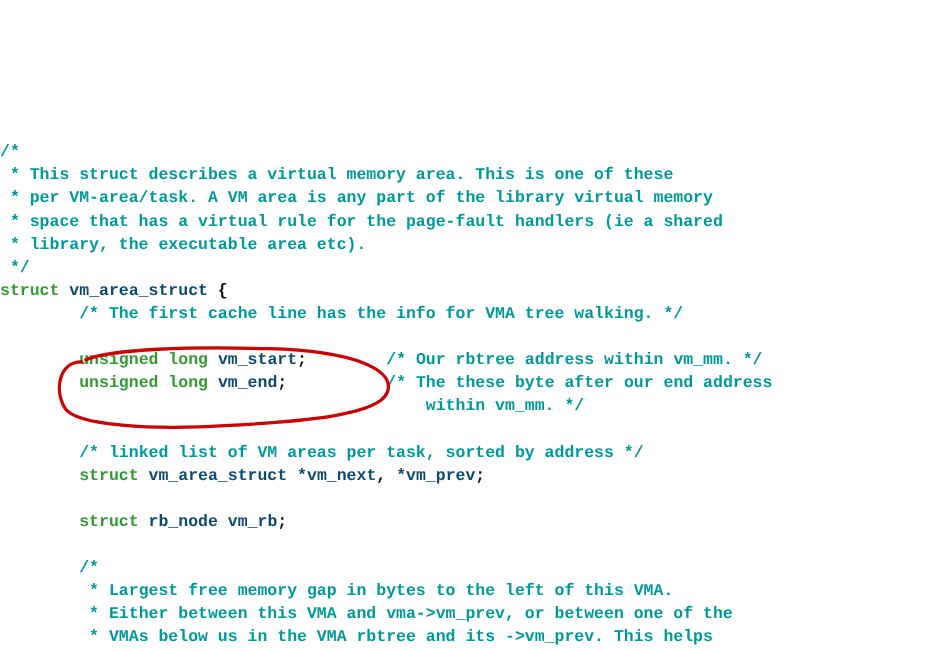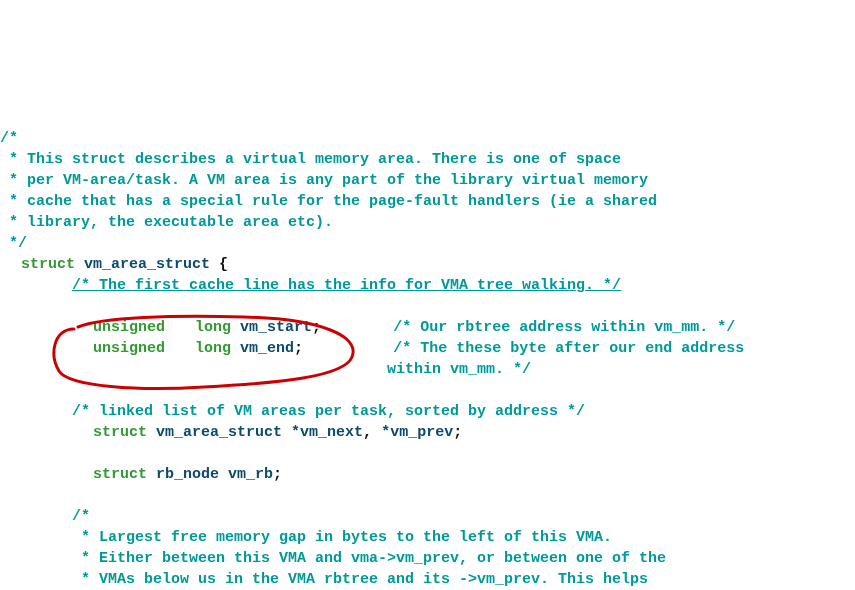--- a/index.html
+++ b/index.html
@@ -15,42 +15,42 @@
     overflow: hidden;
     position: relative;
   }
   .code-wrap {
     padding: 2px 0 0 0;
     width: 855px;
     height: 590px;
     position: relative;
   }
   .comment { color: #009999; }
-  .keyword { color: #339933; margin-left: 21px; }
+  .keyword { color: #339933; }
   .ident   { color: #0c4a6e; }
   .punct   { color: #111111; }
-  .underline { text-decoration: underline; }
+  .underline { }
   .annotation-circle {
     position: absolute;
     pointer-events: none;
   }
 </style>
 </head>
 <body>
 
 
 
 <div class="code-wrap">
 <svg class="annotation-circle" style="left:44px; top:225px;" width="320" height="90" viewBox="0 0 320 90">
   <path d="M 30 20 C 10 20, 5 45, 15 62 C 25 78, 95 82, 160 78 C 235 74, 300 68, 308 48 C 316 28, 280 10, 200 8 C 130 6, 58 8, 34 18" stroke="#cc0000" stroke-width="3" fill="none" stroke-linecap="round"></path>
 </svg>
 <span class="comment">/*</span>
-<span class="comment"> * This struct describes a virtual memory area. There is one of space</span>
+<span class="comment"> * This struct describes a virtual memory area. This is one of these</span>
 <span class="comment"> * per VM-area/task. A VM area is any part of the library virtual memory</span>
-<span class="comment"> * cache that has a special rule for the page-fault handlers (ie a shared</span>
+<span class="comment"> * space that has a virtual rule for the page-fault handlers (ie a shared</span>
 <span class="comment"> * library, the executable area etc).</span>
 <span class="comment"> */</span>
 <span class="keyword">struct</span> <span class="ident">vm_area_struct</span><span class="punct"> {</span>
         <span class="comment underline">/* The first cache line has the info for VMA tree walking. */</span>
 
         <span class="keyword">unsigned</span> <span class="keyword">long</span> <span class="ident">vm_start</span><span class="punct">;</span>        <span class="comment">/* Our rbtree address within vm_mm. */</span>
         <span class="keyword">unsigned</span> <span class="keyword">long</span> <span class="ident">vm_end</span><span class="punct">;</span>          <span class="comment">/* The these byte after our end address</span>
                                         <span class="comment">   within vm_mm. */</span>
 
         <span class="comment">/* linked list of VM areas per task, sorted by address */</span>

